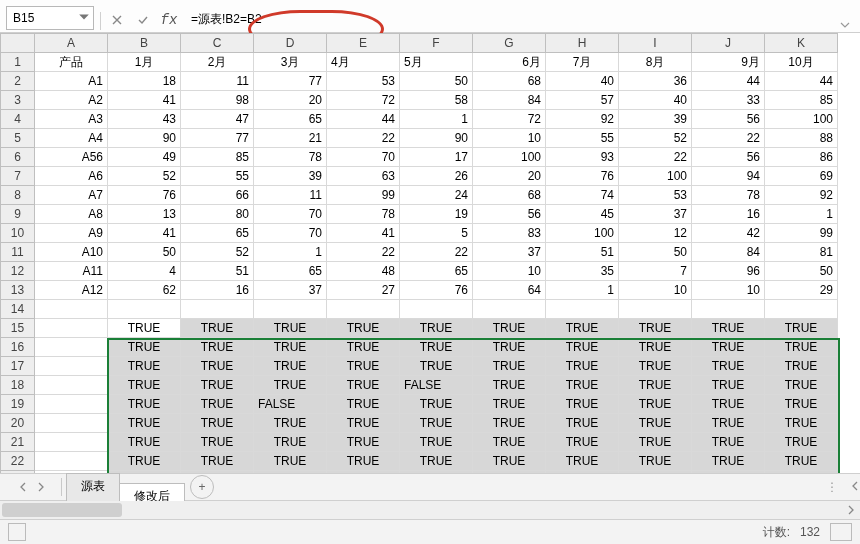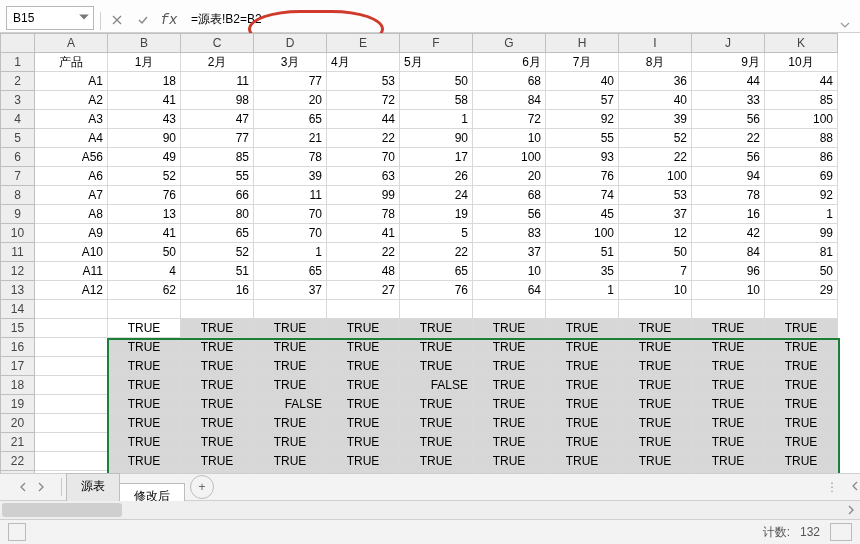--- a/index.html
+++ b/index.html
@@ -23,21 +23,21 @@
 table{border-collapse:collapse;table-layout:fixed;width:836px}
 col.rn{width:34px}
 col.c{width:73px}
 th,td{border:1px solid #d9d9d9;height:19px;padding:0 4px;box-sizing:border-box;white-space:nowrap;overflow:hidden}
 thead th{background:#eee;font-weight:normal;text-align:center;color:#444;border-color:#bfbfbf}
 thead th.corner{background:#eee}
 td.rn{background:#eee;text-align:center;color:#444;border-color:#bfbfbf}
 td.txt{text-align:right}
 td.num{text-align:right}
 td.tru{text-align:center;background:#d7d7d7}
-td.fls{text-align:right;background:#d7d7d7}
+td.fls{text-align:left;background:#d7d7d7}
 tr.blank td.cell{background:#fff}
 
 
 .selbox{position:absolute;border:2px solid #1a7f37;pointer-events:none}
 .active-cell{background:#fff!important}
 
 
 .tabs{height:26px;background:#f3f3f3;border-top:1px solid #cfcfcf;display:flex;align-items:center;padding-left:15px;position:relative}
 .tabnav{display:flex;gap:2px;margin-right:8px}
 .tabnav .arw{width:16px;height:16px;display:flex;align-items:center;justify-content:center;color:#777}

